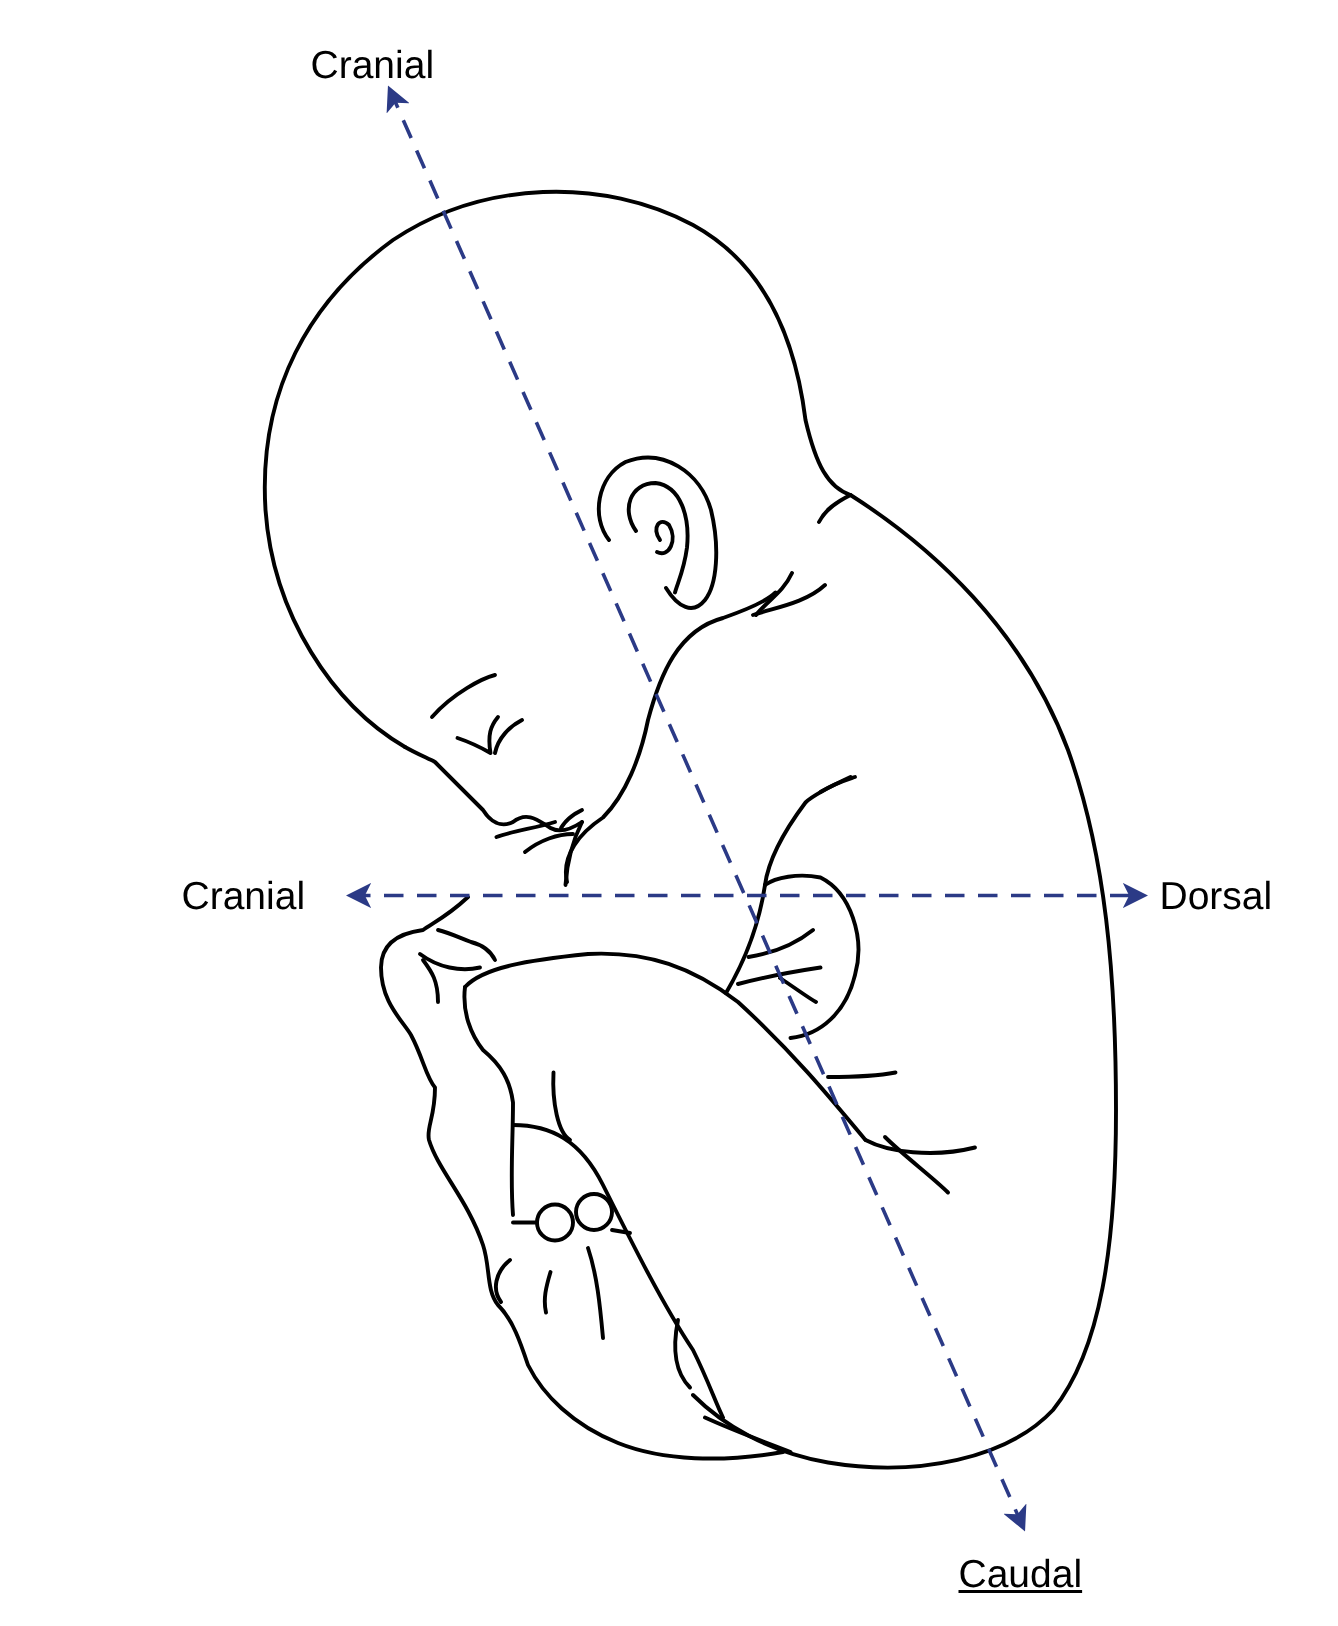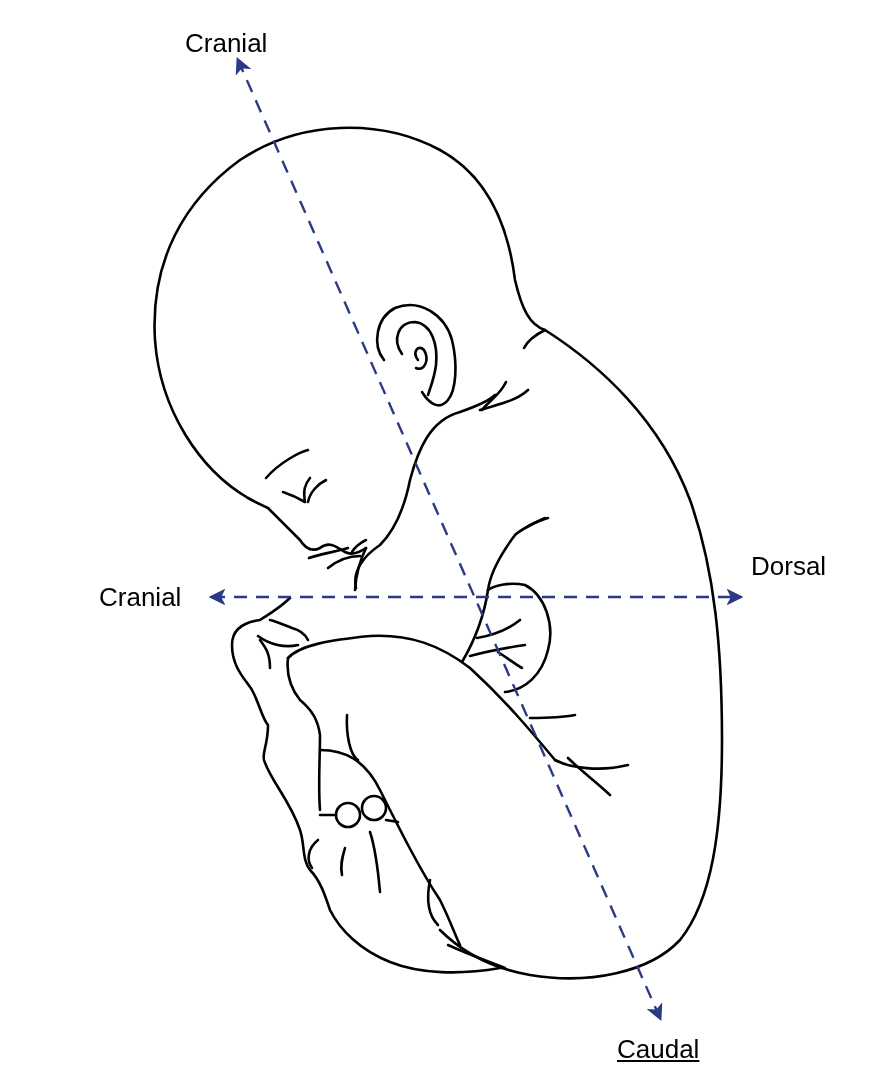--- a/index.html
+++ b/index.html
@@ -3,34 +3,35 @@
   <meta charset="utf-8">
   <style>
     html, body { margin: 0; padding: 0; background: #ffffff; }
     #stage {
       position: relative;
       width: 841px;
       height: 1084px;
       background: #ffffff;
       overflow: hidden;
       font-family: "Liberation Sans", "DejaVu Sans", sans-serif;
+      margin-left: 22px;
     }
     #drawing { position: absolute; left: 0; top: 0; }
     .outline { fill: none; stroke: #000000; stroke-width: 2.6; stroke-linecap: round; stroke-linejoin: round; }
     .axis { fill: none; stroke-width: 2.4; stroke-dasharray: 13 9; }
     .label {
       position: absolute;
       font-size: 26px;
       color: #000000;
       line-height: 1;
       white-space: nowrap;
     }
     #label-cranial { left: 185px; top: 30px; }
     #label-ventral { left: 99px;  top: 584px; }
-    #label-dorsal  { left: 751px; top: 553px; }
+    #label-dorsal  { left: 751px; top: 584px; }
     #label-caudal  { left: 617px; top: 1036px; text-decoration: underline; }
   </style>
 </head>
 <body>
 
 <div id="stage">
 
   <svg id="drawing" width="892" height="1084" viewBox="0 0 892 1084">
     <defs>
       <marker id="arrowhead" viewBox="0 0 10 10" refX="8" refY="5" markerWidth="7" markerHeight="7" orient="auto-start-reverse">

